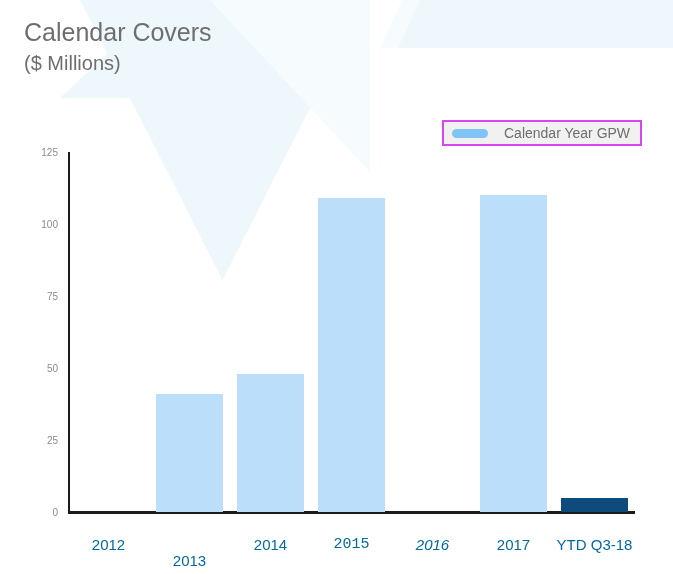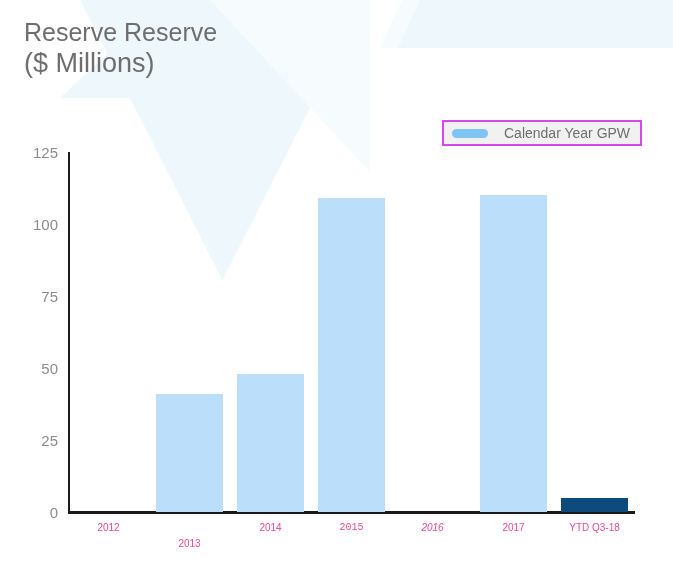--- a/index.html
+++ b/index.html
@@ -68,21 +68,21 @@
     left: 24px;
     top: 16px;
   }
   .chart-title {
     font-size: 25px;
     color: #6e6e6e;
     line-height: 32px;
     white-space: nowrap;
   }
   .chart-subtitle {
-    font-size: 27px;
+    font-size: 20px;
     color: #6e6e6e;
     line-height: 30px;
     white-space: nowrap;
   }
 
   
   .legend-box {
     position: absolute;
     left: 442px;
     top: 120px;
@@ -130,62 +130,62 @@
     bottom: -2px;
     width: 567px;
     height: 3px;
     background: #1b1b1b;
   }
   .ytick {
     position: absolute;
     right: 100%;
     margin-right: 10px;
     transform: translateY(-50%);
-    font-size: 15px;
+    font-size: 10px;
     color: #8c8c8c;
     white-space: nowrap;
   }
   .bar {
     position: absolute;
     bottom: 0;
     width: 67px;
   }
   .bar.light { background: #bbdefb; }
   .bar.dark  { background: #0d4b7c; }
 
   .xlabels {
     position: absolute;
     left: 68px;
     top: 522px;
     width: 600px;
     height: 24px;
   }
   .xtick {
     position: absolute;
-    top: 0;
-    font-size: 10px;
-    color: #ec4899;
+    top: 14px;
+    font-size: 15px;
+    color: #0369a1;
     text-align: center;
     white-space: nowrap;
     transform: translateX(-50%);
   }
 </style>
 </head>
 <body>
 
 <div id="page">
 
   <div class="wm wm-left-band"></div>
   <div class="wm wm-big-triangle"></div>
   <div class="wm wm-tri-light"></div>
   <div class="wm wm-topright-slash"></div>
   <div class="wm wm-topright"></div>
 
   <div class="title-block">
-    <div class="chart-title">Reserve Reserve</div>
+    <div class="chart-title">Calendar Covers</div>
     <div class="chart-subtitle">($ Millions)</div>
   </div>
 
   <div class="legend-box">
     <span class="legend-swatch"></span>
     <span class="legend-label">Calendar Year GPW</span>
   </div>
 
   <div class="plot" id="plot">
     <div class="axis-y"></div>

